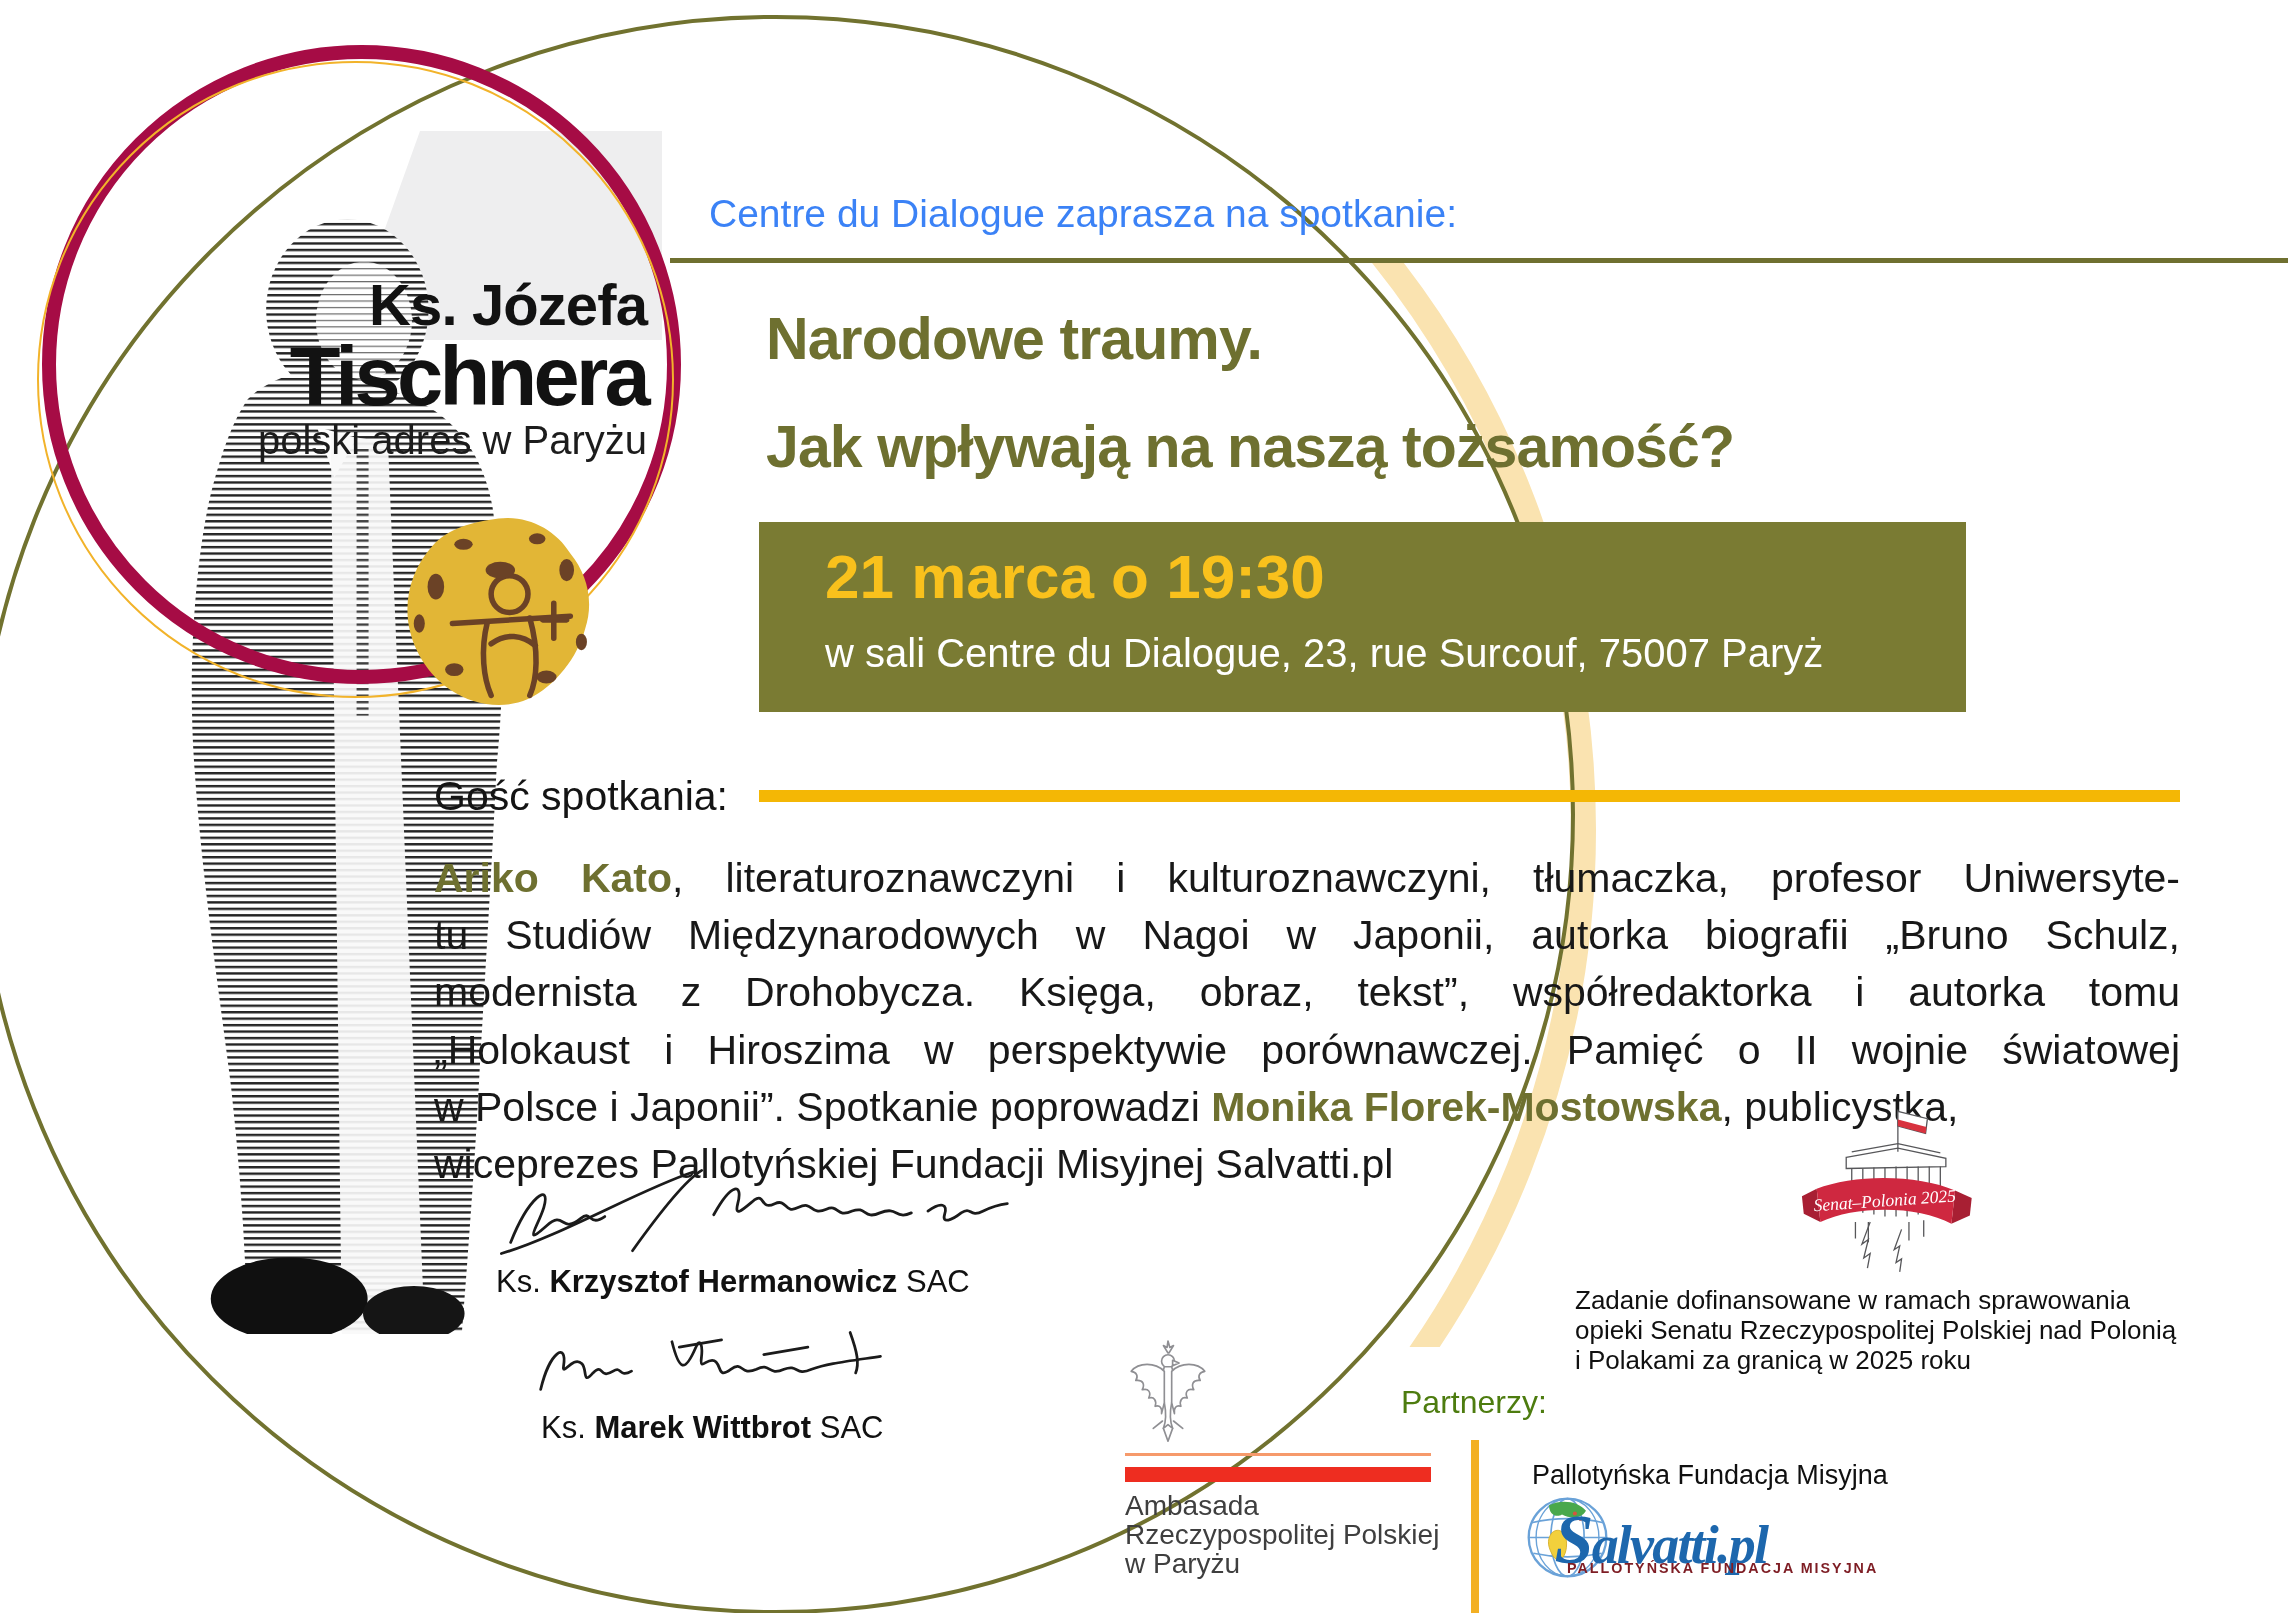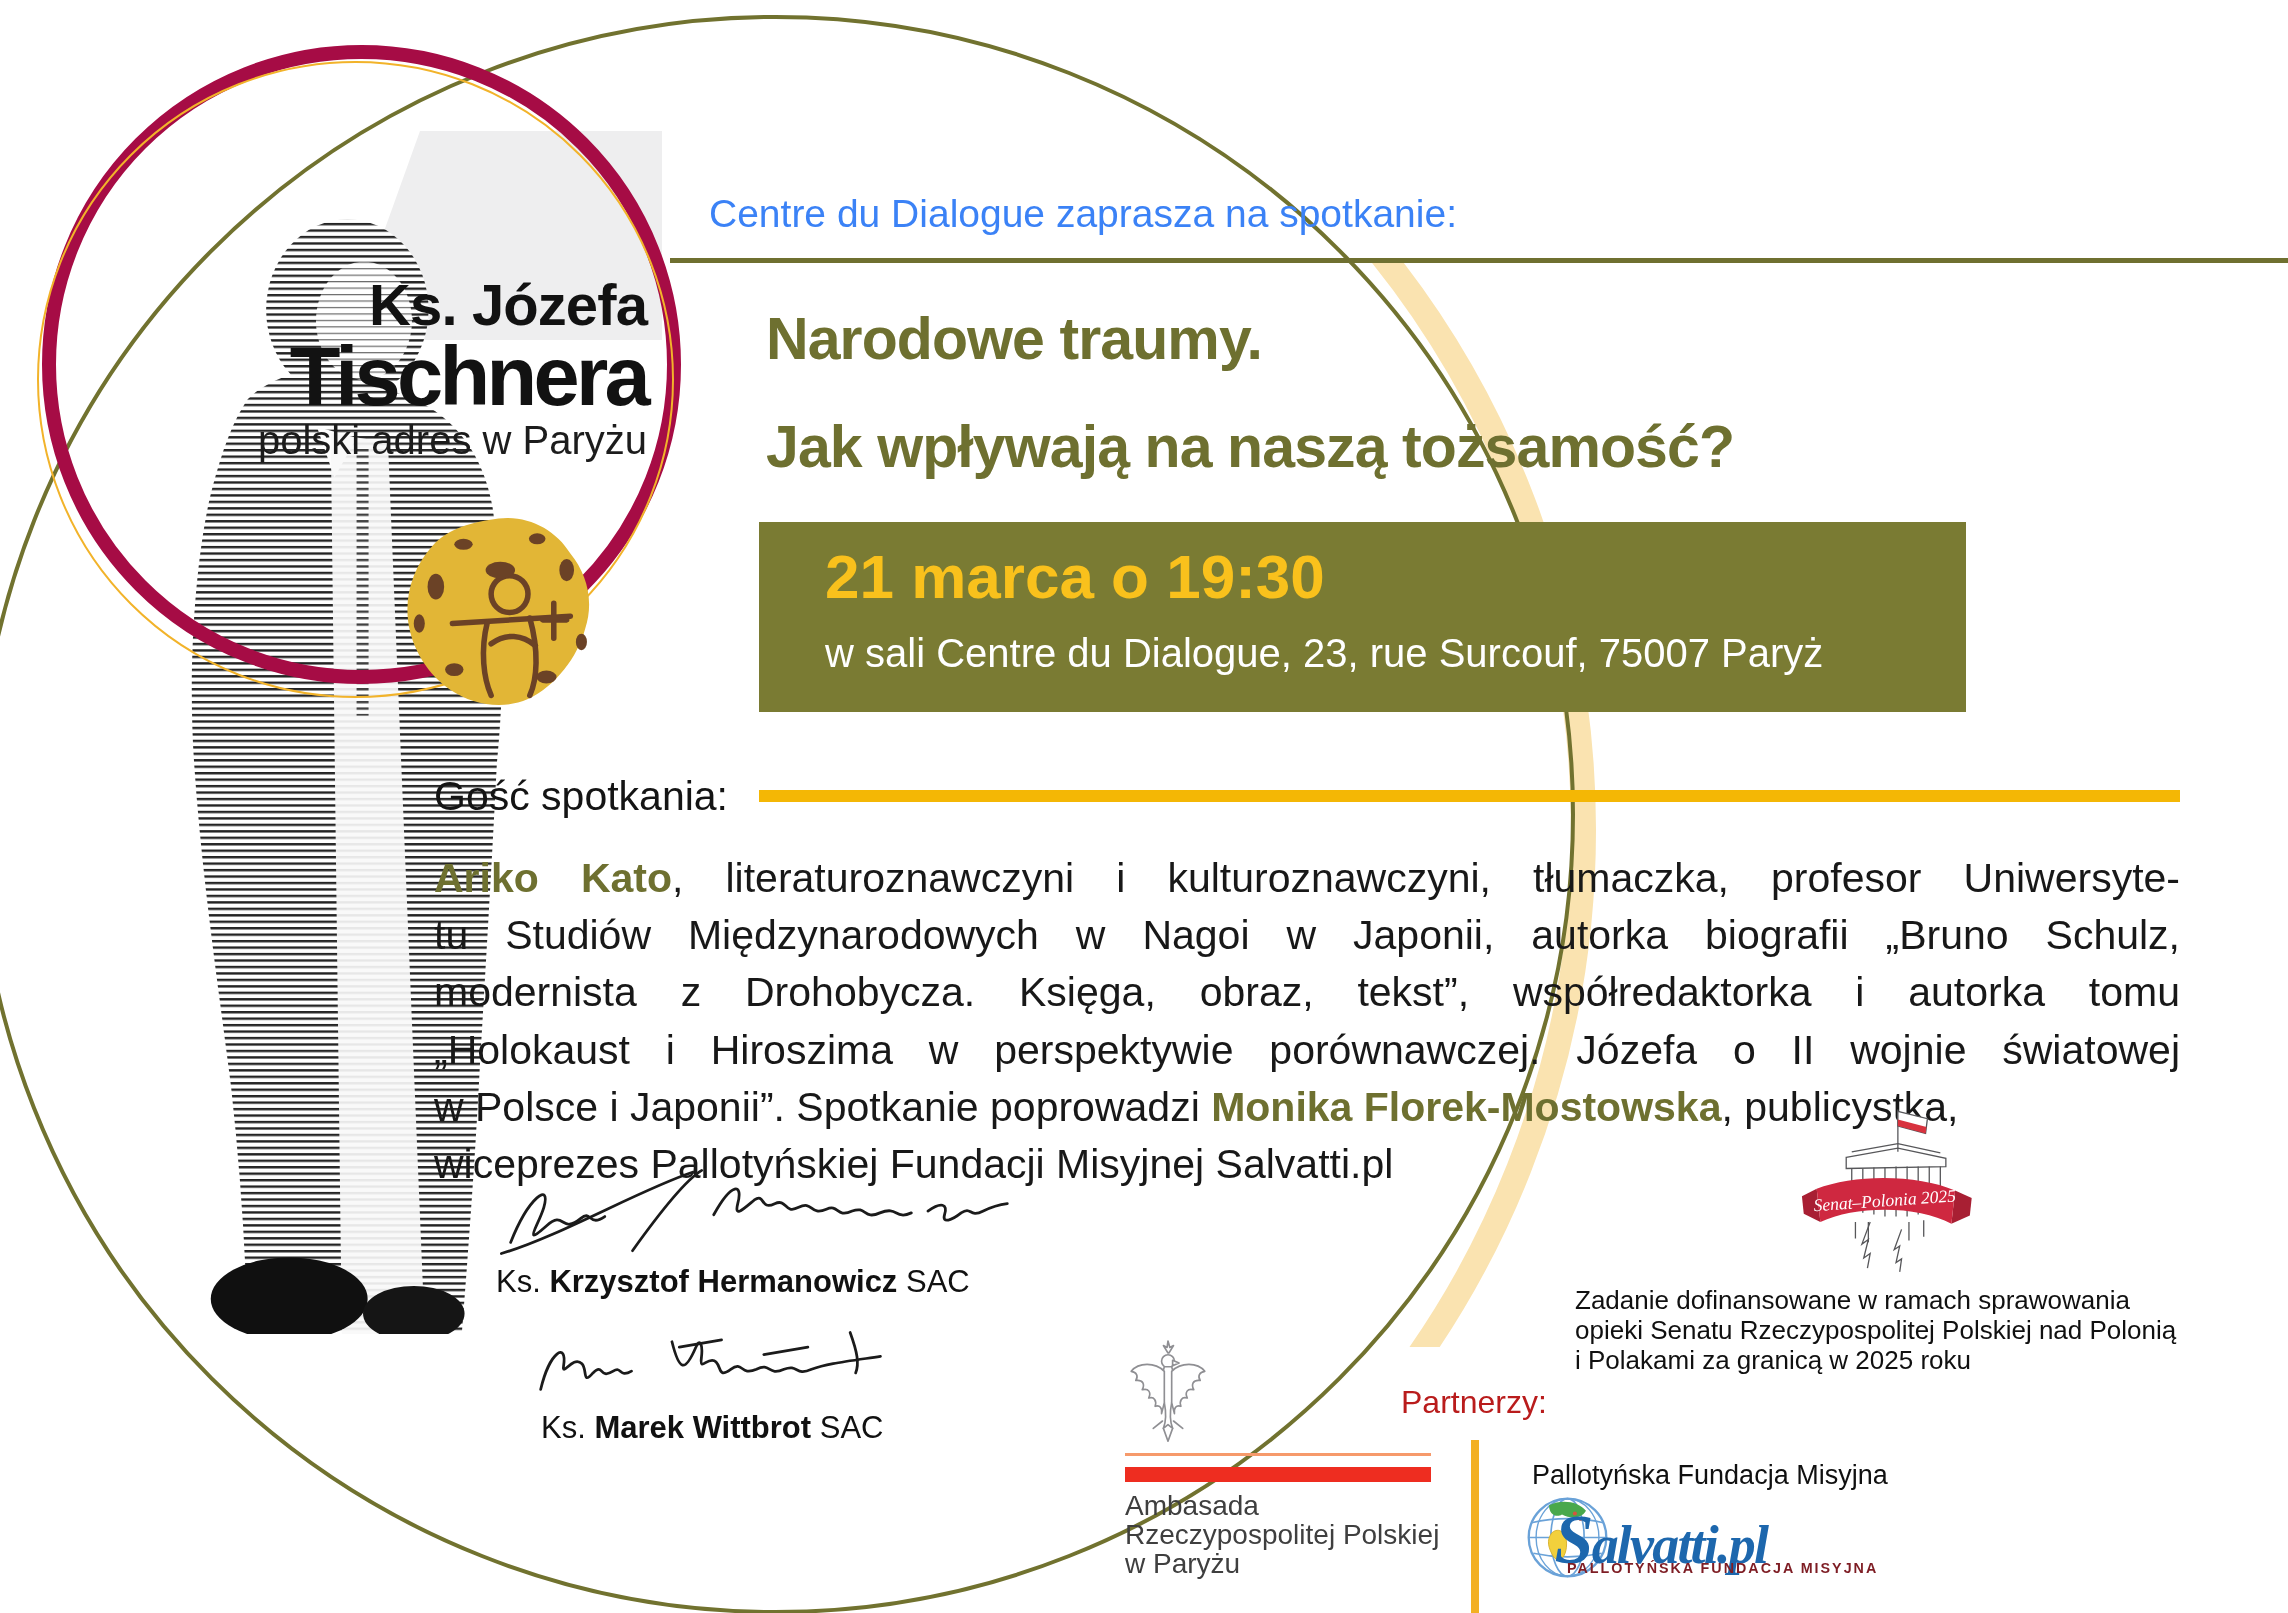--- a/index.html
+++ b/index.html
@@ -57,21 +57,21 @@
   .sig2 { left:526px; top:1316px; }
   .sig-caption { position:absolute; font-size:31px; color:#111; z-index:10; }
   .cap1 { left:496px; top:1264px; }
   .cap2 { left:541px; top:1410px; }
   .sig-caption b { font-weight:700; }
 
   
   .senat { position:absolute; left:1789px; top:1100px; width:191px; height:172px; z-index:10; }
   .funding { position:absolute; left:1575px; top:1285px; width:646px; font-size:26px;
              line-height:30px; color:#101010; z-index:10; }
-  .partners-label { position:absolute; left:1401px; top:1384px; font-size:32px; color:#b91c1c; z-index:10; }
+  .partners-label { position:absolute; left:1401px; top:1384px; font-size:32px; color:#4d7c0f; z-index:10; }
   .divider { position:absolute; left:1471px; top:1440px; width:8.3px; height:174px; background:#f3b024; z-index:10; }
 
   
   .eagle { position:absolute; left:1122px; top:1338px; width:92px; height:109px; z-index:10; }
   .orange-line { position:absolute; left:1125px; top:1453px; width:306px; height:2.8px; background:#f69a6b; z-index:10; }
   .red-bar { position:absolute; left:1125px; top:1467px; width:306px; height:14.8px; background:#ee2d20; z-index:10; }
   .embassy { position:absolute; left:1125px; top:1491px; font-size:28px; line-height:29px; color:#3f3f3f; z-index:10; }
 
   
   .foundation-label { position:absolute; left:1532px; top:1460px; font-size:27px; color:#101010; z-index:10; }
@@ -158,21 +158,21 @@
     <div class="event-venue">w sali Centre du Dialogue, 23, rue Surcouf, 75007 Paryż</div>
   </div>
 
   <div class="guest-label">Gość spotkania:</div>
   <div class="gold-line"></div>
 
   <div class="paragraph">
     <div class="pline jline p1"><span class="oname">Ariko Kato</span><span>, literaturoznawczyni i kulturoznawczyni, tłumaczka, profesor Uniwersyte-</span></div>
     <div class="pline jline p2"><span>tu Studiów Międzynarodowych w Nagoi w Japonii, autorka biografii „Bruno Schulz,</span></div>
     <div class="pline jline p3"><span>modernista z Drohobycza. Księga, obraz, tekst”, współredaktorka i autorka tomu</span></div>
-    <div class="pline jline p4"><span>„Holokaust i Hiroszima w perspektywie porównawczej. Józefa o II wojnie światowej</span></div>
+    <div class="pline jline p4"><span>„Holokaust i Hiroszima w perspektywie porównawczej. Pamięć o II wojnie światowej</span></div>
     <div class="pline p5"><span>w Polsce i Japonii”. Spotkanie poprowadzi </span><span class="oname">Monika Florek-Mostowska</span><span>, publicystka,</span></div>
     <div class="pline p6"><span>wiceprezes Pallotyńskiej Fundacji Misyjnej Salvatti.pl</span></div>
   </div>
 
   <svg class="sig-svg sig1" width="517" height="97" viewBox="0 0 560 105">
     <g fill="none" stroke="#1b1b1b" stroke-width="3" stroke-linecap="round">
       <path d="M18 86 C38 36 62 20 54 48 C48 68 30 92 57 68 C77 50 72 78 94 60 C106 50 102 70 120 58"></path>
       <path d="M8 98 C70 80 160 28 215 10"></path>
       <path d="M150 95 C175 60 205 20 225 8"></path>
       <path d="M238 56 C258 20 270 22 264 44 C260 60 270 50 282 40 C294 32 288 52 304 44 C318 38 314 56 330 48 C346 40 342 58 360 50 C374 44 370 60 388 52 C404 46 400 62 418 54 C438 46 434 62 452 54"></path>

